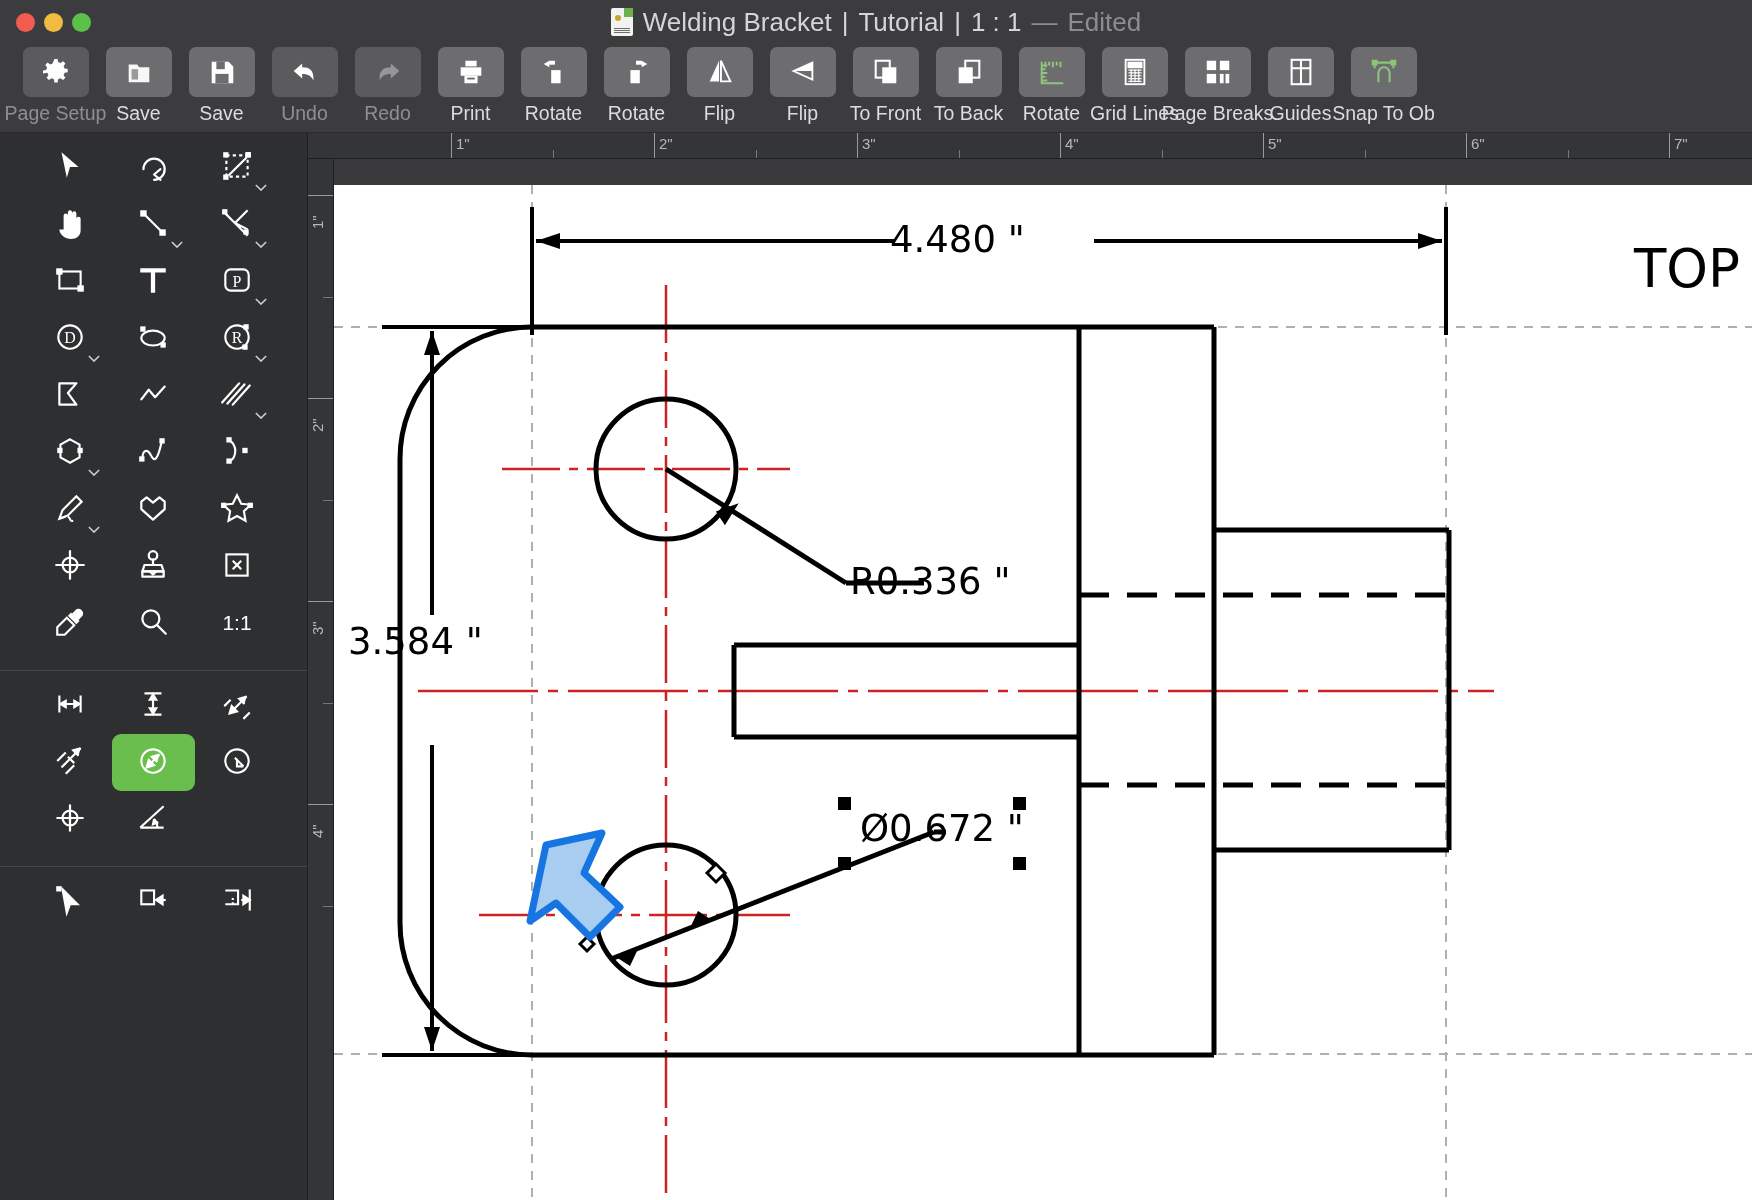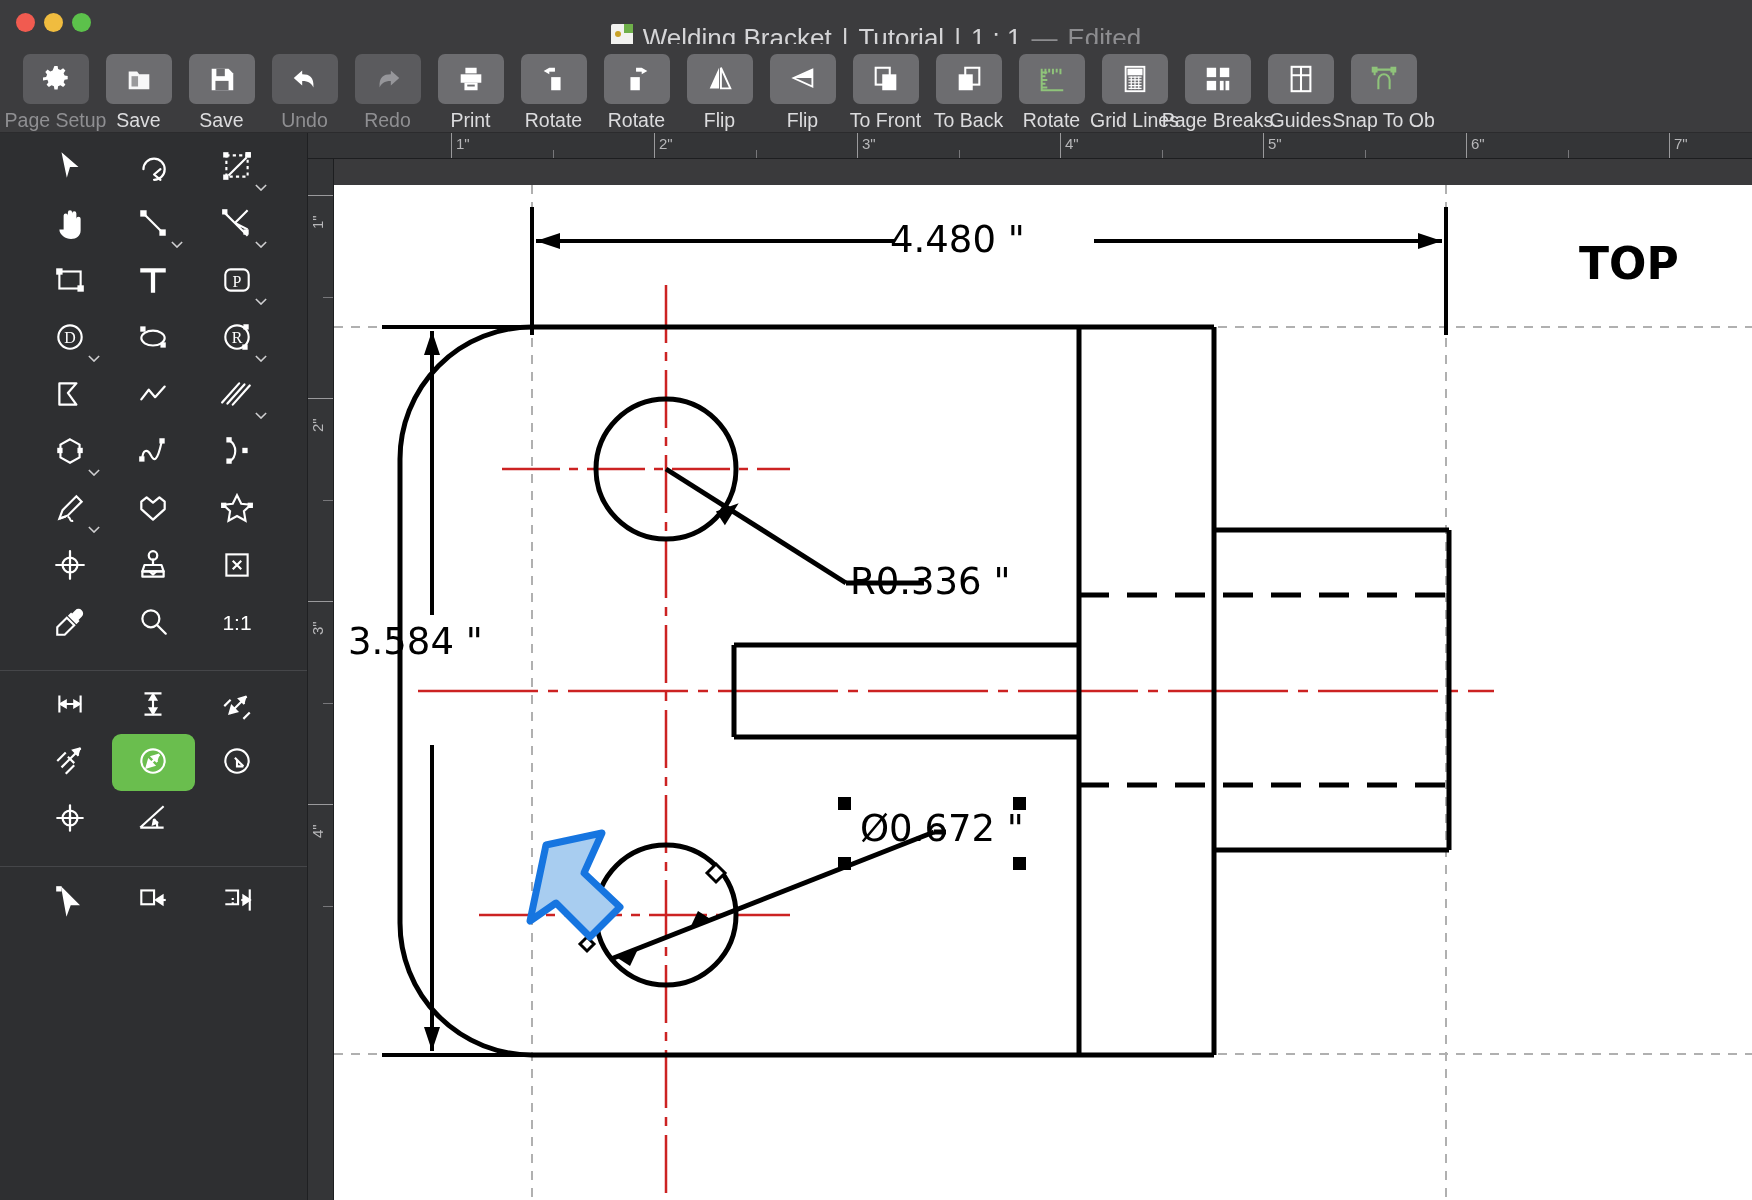--- a/index.html
+++ b/index.html
@@ -18,21 +18,21 @@
   }
   .traffic { position: absolute; top: 13px; left: 16px; display: flex; gap: 9px; }
   .tl { width: 19px; height: 19px; border-radius: 50%; display:block; }
   .tl.red { background: #f15b50; }
   .tl.yellow { background: #f0bc3f; }
   .tl.green { background: #5cc14b; }
 
   .doctitle {
     position: absolute; top: 6px; left: 0; width: 1752px; text-align: center;
     display: flex; align-items: center; justify-content: center; gap: 10px;
-    font-size: 26px; color: #d5d5d7; height: 32px; white-space: nowrap; margin-top: 16px;
+    font-size: 26px; color: #d5d5d7; height: 32px; white-space: nowrap;
   }
   .doctitle .edited { color: #8d8d90; }
   .docicon {
     width: 22px; height: 28px; background: #f2f2f0; border-radius: 2px;
     position: relative; display: inline-block; flex: 0 0 auto;
   }
   .docicon:before {
     content:''; position:absolute; top:0; right:0; width:9px; height:9px;
     background:#6fb04a;
   }
@@ -41,21 +41,21 @@
     border-radius:50%; background:#c9a227;
   }
   .docicon i {
     position:absolute; left:3px; bottom:2px; width:16px; height:6px;
     background: repeating-linear-gradient(to bottom,#6d6d6d 0 1px,transparent 1px 2px);
   }
 
   .toolbar {
     position: absolute; top: 44px; left: 0; width: 1752px; height: 89px;
     background: #3c3c3e; border-bottom: 1px solid #2b2b2d;
-    display: flex; align-items: flex-end; padding-left: 14px; overflow: hidden;
+    display: flex; align-items: flex-start; padding-left: 14px; overflow: hidden;
   }
   .tbtn {
     width: 83px; flex: 0 0 auto; display: flex; flex-direction: column;
     align-items: center; padding-top: 3px; cursor: default;
   }
   .tbtn .sq {
     width: 66px; height: 50px; border-radius: 7px; background: #6d6d70;
     display: flex; align-items: center; justify-content: center;
   }
   .tbtn.dim .sq { background: #5b5b5e; }
@@ -735,21 +735,21 @@
           <path d="M 246 759 l 7 7 7 -7 -7 -7 z" fill="#fff"></path>
         </g>
 
         <g>
           <path d="M 212 660 L 268 648 L 250 688 L 286 722 L 256 752 L 222 718 L 196 736 Z" fill="#a8cdf0" stroke="#1675e0" stroke-width="7" stroke-linejoin="round"></path>
         </g>
       </svg>
 
       <div class="dimtext" style="left:556px; top:33px;">4.480 "</div>
 
-      <div class="dimtext" style="left:1245px; top:53px; font-size:44px;font-weight:bold;">TOP</div>
+      <div class="dimtext" style="left:1300px; top:53px; font-size:53px;">TOP</div>
 
       <div class="dimtext" style="left:14px; top:435px;">3.584 "</div>
 
       <div class="dimtext" style="left:516px; top:375px;">R0.336 "</div>
 
       <div class="dimtext" style="left:526px; top:622px;">Ø0.672 "</div>
 
       <div class="handle" style="left:504px; top:612px;"></div>
       <div class="handle" style="left:679px; top:612px;"></div>
       <div class="handle" style="left:504px; top:672px;"></div>

